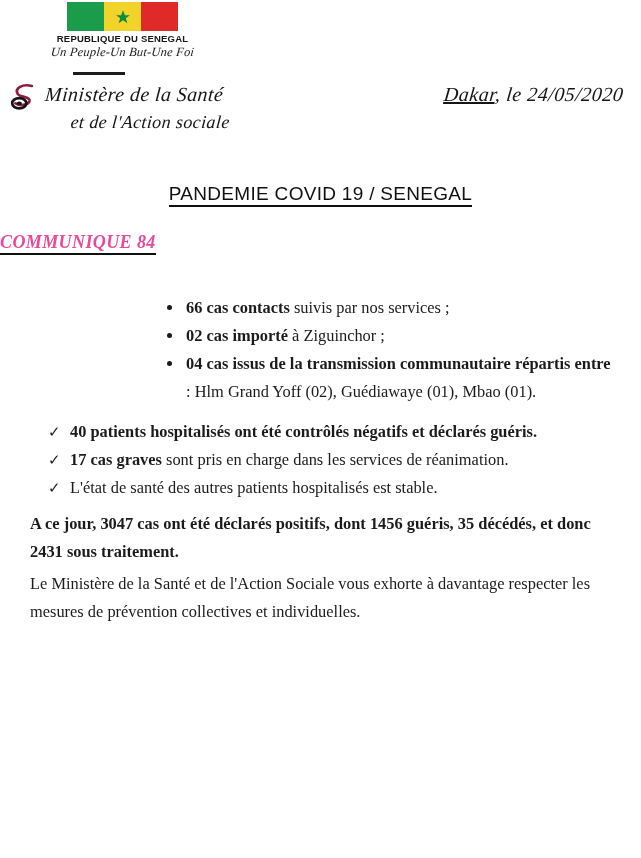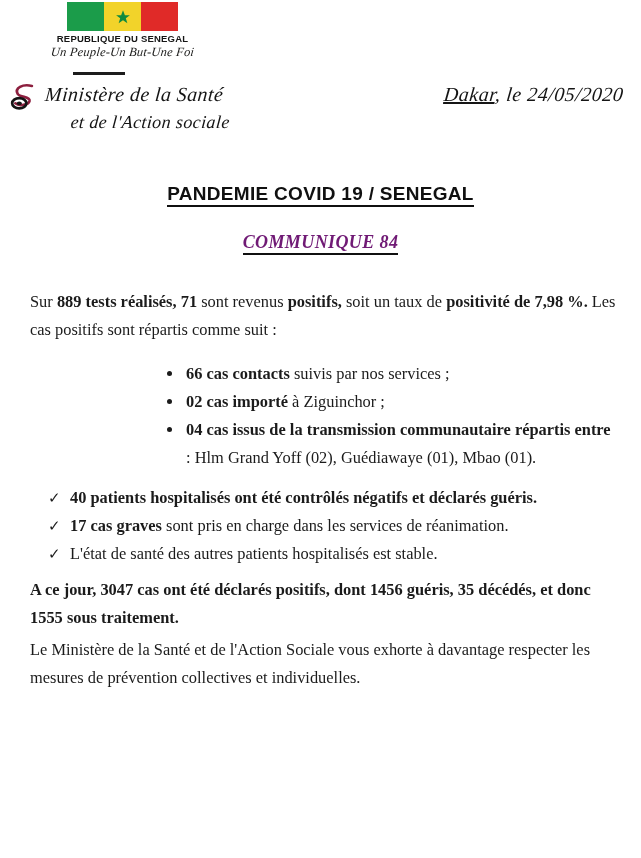--- a/index.html
+++ b/index.html
@@ -118,36 +118,36 @@
     letter-spacing: 0.5px;
     transform: skewX(-6deg);
     white-space: nowrap;
   }
   .date-city { text-decoration: underline; }
 
   
   .title-main {
     text-align: center;
     font-family: "Liberation Sans", sans-serif;
-    font-weight: bold;
+    font-weight: normal;
     font-size: 19px;
     letter-spacing: 0.3px;
     color: #101010;
     margin-top: 33px;
   }
   .title-main span { border-bottom: 2.5px solid #101010; padding-bottom: 1px; }
 
   .title-sub {
-    text-align: center;
+    text-align: left;
     font-family: "Liberation Serif", serif;
     font-weight: bold;
     font-style: italic;
     font-size: 18px;
     letter-spacing: 0.4px;
-    color: #701a75;
+    color: #ec4899;
     margin-top: 27px;
   }
   .title-sub span { border-bottom: 2px solid #101010; padding-bottom: 1px; }
 
   
   .body-wrap {
     position: absolute;
     left: 30px;
     top: 288px;
     width: 586px;
@@ -156,21 +156,21 @@
     font-size: 16.4px;
     line-height: 28px;
     color: #1b1b1b;
     margin: 0;
     text-align: left;
   }
   .para b { font-weight: bold; }
 
   .bullets {
     list-style: none;
-    margin: 16px 0 0 0;
+    margin: 6px 0 0 0;
     padding: 0;
   }
   .bullets li {
     position: relative;
     padding-left: 156px;
     font-size: 16.4px;
     line-height: 28px;
     color: #1b1b1b;
   }
   .bullets li .dot {
@@ -264,21 +264,20 @@
   <div class="title-main">
     <span>PANDEMIE COVID 19 / SENEGAL</span>
   </div>
   <div class="title-sub">
     <span>COMMUNIQUE 84</span>
   </div>
 
   <div class="body-wrap">
 
 
-    <p class="para"><span>Sur </span><b>889 tests réalisés, 71</b><span> sont revenus </span><b>positifs,</b><span> soit un taux de </span><b>positivité de 7,98 %.</b><span>  Les cas positifs sont répartis comme suit :</span></p>
 
     <ul class="bullets">
       <li>
         <span class="dot"></span><b>66 cas contacts</b><span> suivis par nos services ;</span>
       </li>
       <li>
         <span class="dot"></span><b>02 cas importé</b><span> à Ziguinchor ;</span>
       </li>
       <li>
         <span class="dot"></span><b>04 cas issus de la transmission communautaire répartis entre</b><span> :  Hlm Grand Yoff (02), Guédiawaye (01), Mbao (01).</span>
@@ -290,21 +289,21 @@
         <span class="tick">✓</span><b>40 patients hospitalisés ont été contrôlés négatifs et déclarés guéris.</b><span></span>
       </li>
       <li>
         <span class="tick">✓</span><b>17 cas graves</b><span> sont pris en charge dans les services de réanimation.</span>
       </li>
       <li>
         <span class="tick">✓</span><b></b><span>L'état de santé des autres patients hospitalisés est stable.</span>
       </li>
     </ul>
 
-    <p class="para para-tight"><b>A ce jour, 3047 cas ont été déclarés positifs, dont 1456 guéris, 35 décédés, et donc 1555 sous traitement.</b></p>
+    <p class="para para-tight"><b>A ce jour, 3047 cas ont été déclarés positifs, dont 1456 guéris, 35 décédés, et donc 2431 sous traitement.</b></p>
 
     <p class="para para-last">Le Ministère de la Santé et de l'Action Sociale vous exhorte à davantage respecter les mesures de prévention collectives et individuelles.</p>
   </div>
 
   <div class="stamp-area">
 
     <svg class="stamp-svg" width="259" height="140" viewBox="0 0 259 140">
       <defs>
         <path id="arcTop" d="M 30,80 A 62,62 0 0 1 154,80"></path>
         <path id="arcBot" d="M 28,82 A 64,64 0 0 0 156,82"></path>

